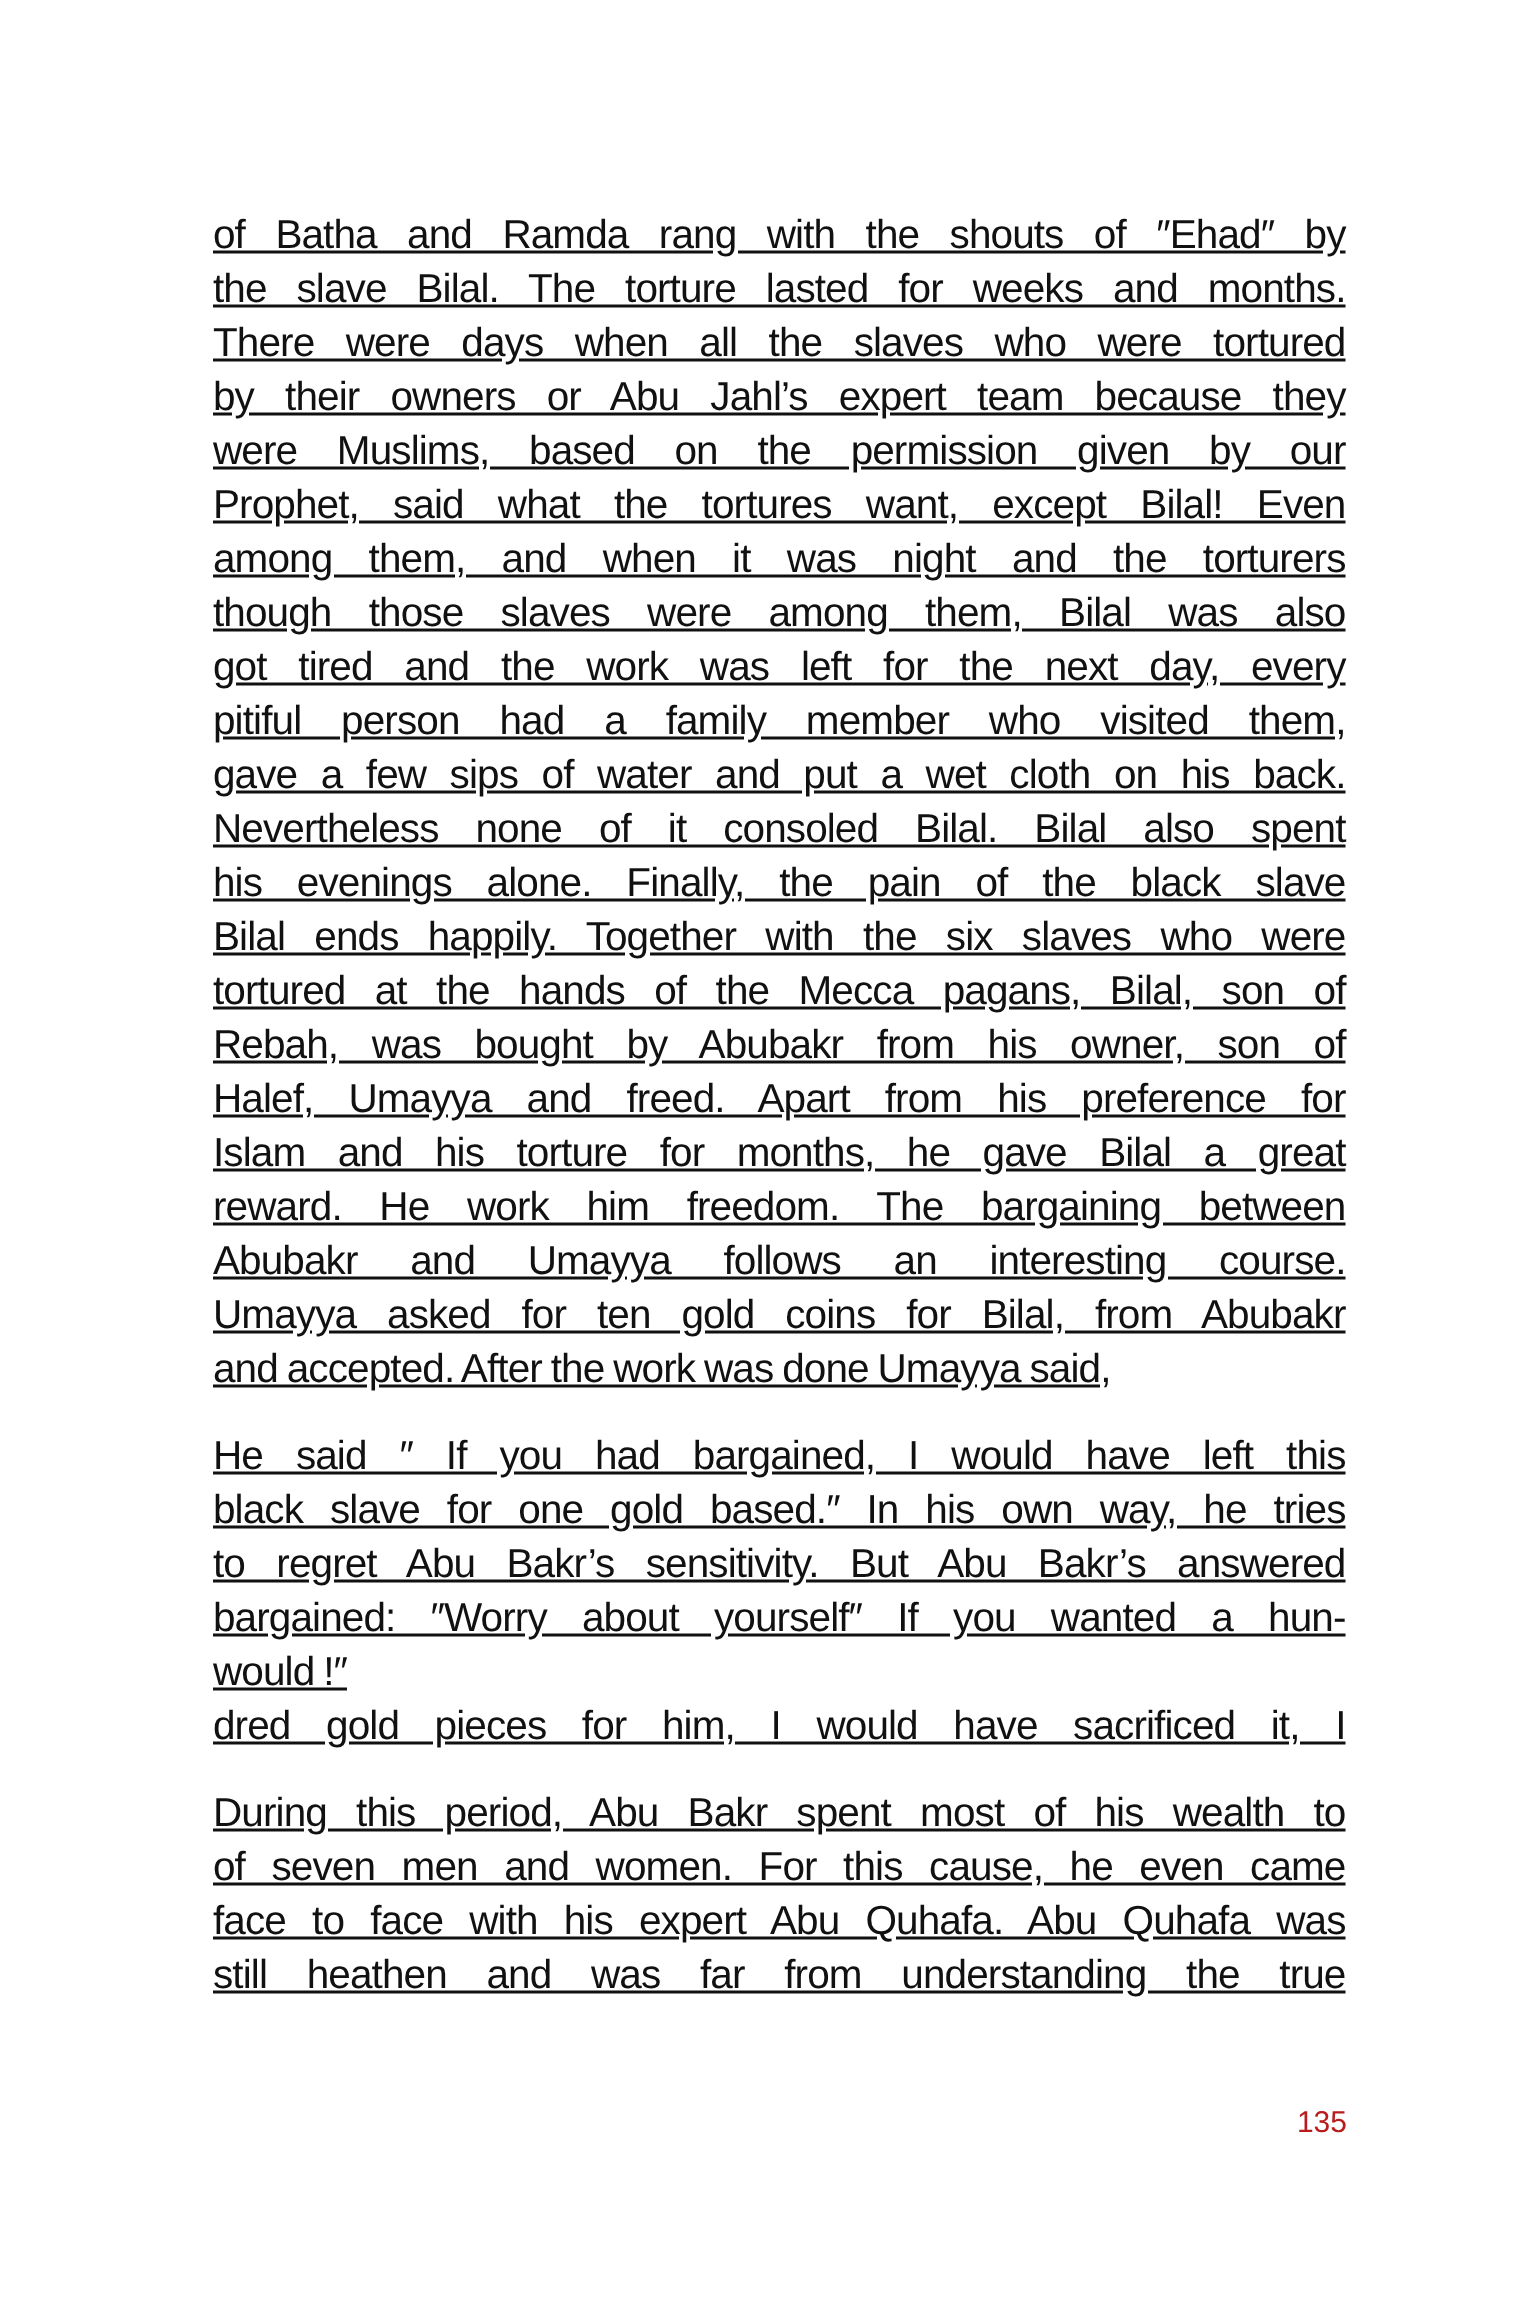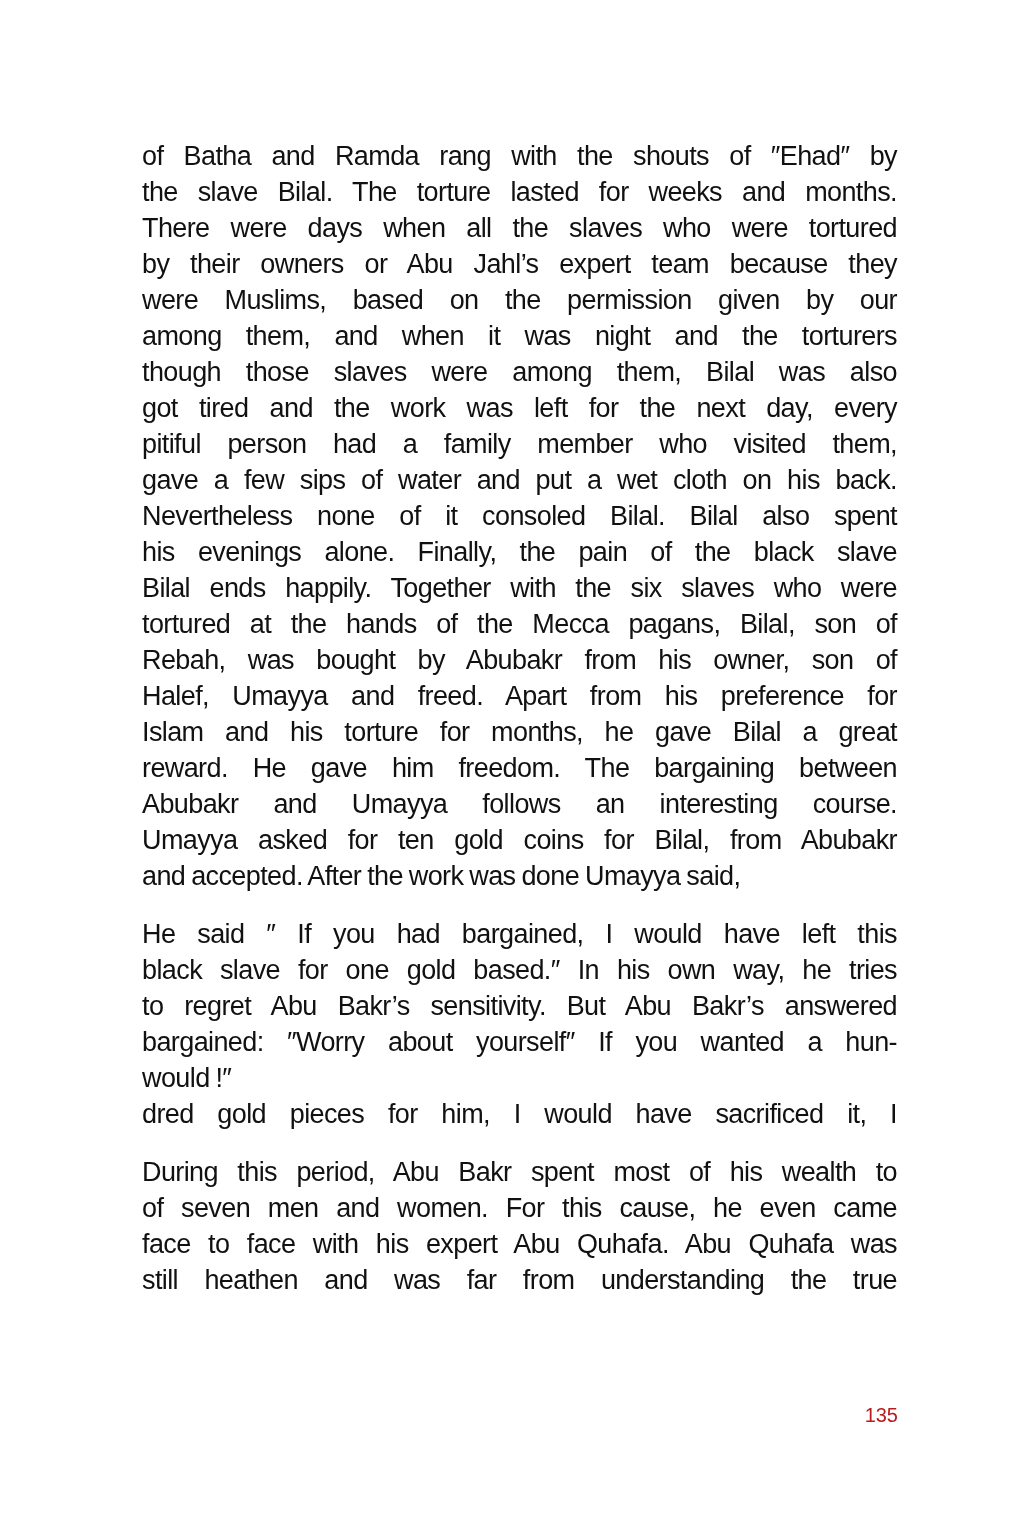--- a/index.html
+++ b/index.html
@@ -28,20 +28,21 @@
       display: block;
       height: 36px;
       line-height: 36px;
       font-size: 27px;
       text-align: justify;
       text-align-last: justify;
       white-space: nowrap;
       letter-spacing: -0.6px;
       word-spacing: -1px;
       overflow: visible;
+      text-decoration: underline;
     }
     .line.last {
       text-align-last: left;
     }
     .p-gap {
       height: 22px;
     }
     .page-number {
       position: absolute;
       right: 126px;
@@ -54,33 +55,34 @@
 </head>
 <body>
 
 <main class="page-body">
   <div class="paragraph">
       <span class="line">of Batha and Ramda rang with the shouts of ″Ehad″ by</span>
       <span class="line">the slave Bilal. The torture lasted for weeks and months.</span>
       <span class="line">There were days when all the slaves who were tortured</span>
       <span class="line">by their owners or Abu Jahl’s expert team because they</span>
       <span class="line">were Muslims, based on the permission given by our</span>
+      <span class="line">Prophet, said what the tortures want, except Bilal! Even</span>
       <span class="line">among them, and when it was night and the torturers</span>
       <span class="line">though those slaves were among them, Bilal was also</span>
       <span class="line">got tired and the work was left for the next day, every</span>
       <span class="line">pitiful person had a family member who visited them,</span>
       <span class="line">gave a few sips of water and put a wet cloth on his back.</span>
       <span class="line">Nevertheless none of it consoled Bilal. Bilal also spent</span>
       <span class="line">his evenings alone. Finally, the pain of the black slave</span>
       <span class="line">Bilal ends happily. Together with the six slaves who were</span>
       <span class="line">tortured at the hands of the Mecca pagans, Bilal, son of</span>
       <span class="line">Rebah, was bought by Abubakr from his owner, son of</span>
       <span class="line">Halef, Umayya and freed. Apart from his preference for</span>
       <span class="line">Islam and his torture for months, he gave Bilal a great</span>
-      <span class="line">reward. He gave him freedom. The bargaining between</span>
+      <span class="line">reward. He work him freedom. The bargaining between</span>
       <span class="line">Abubakr and Umayya follows an interesting course.</span>
       <span class="line">Umayya asked for ten gold coins for Bilal, from Abubakr</span>
       <span class="line last">and accepted. After the work was done Umayya said,</span>
     </div>
   <div class="p-gap"></div>
   <div class="paragraph">
       <span class="line">He said ″ If you had bargained, I would have left this</span>
       <span class="line">black slave for one gold based.″ In his own way, he tries</span>
       <span class="line">to regret Abu Bakr’s sensitivity. But Abu Bakr’s answered</span>
       <span class="line">bargained: ″Worry about yourself″ If you wanted a hun-</span>

